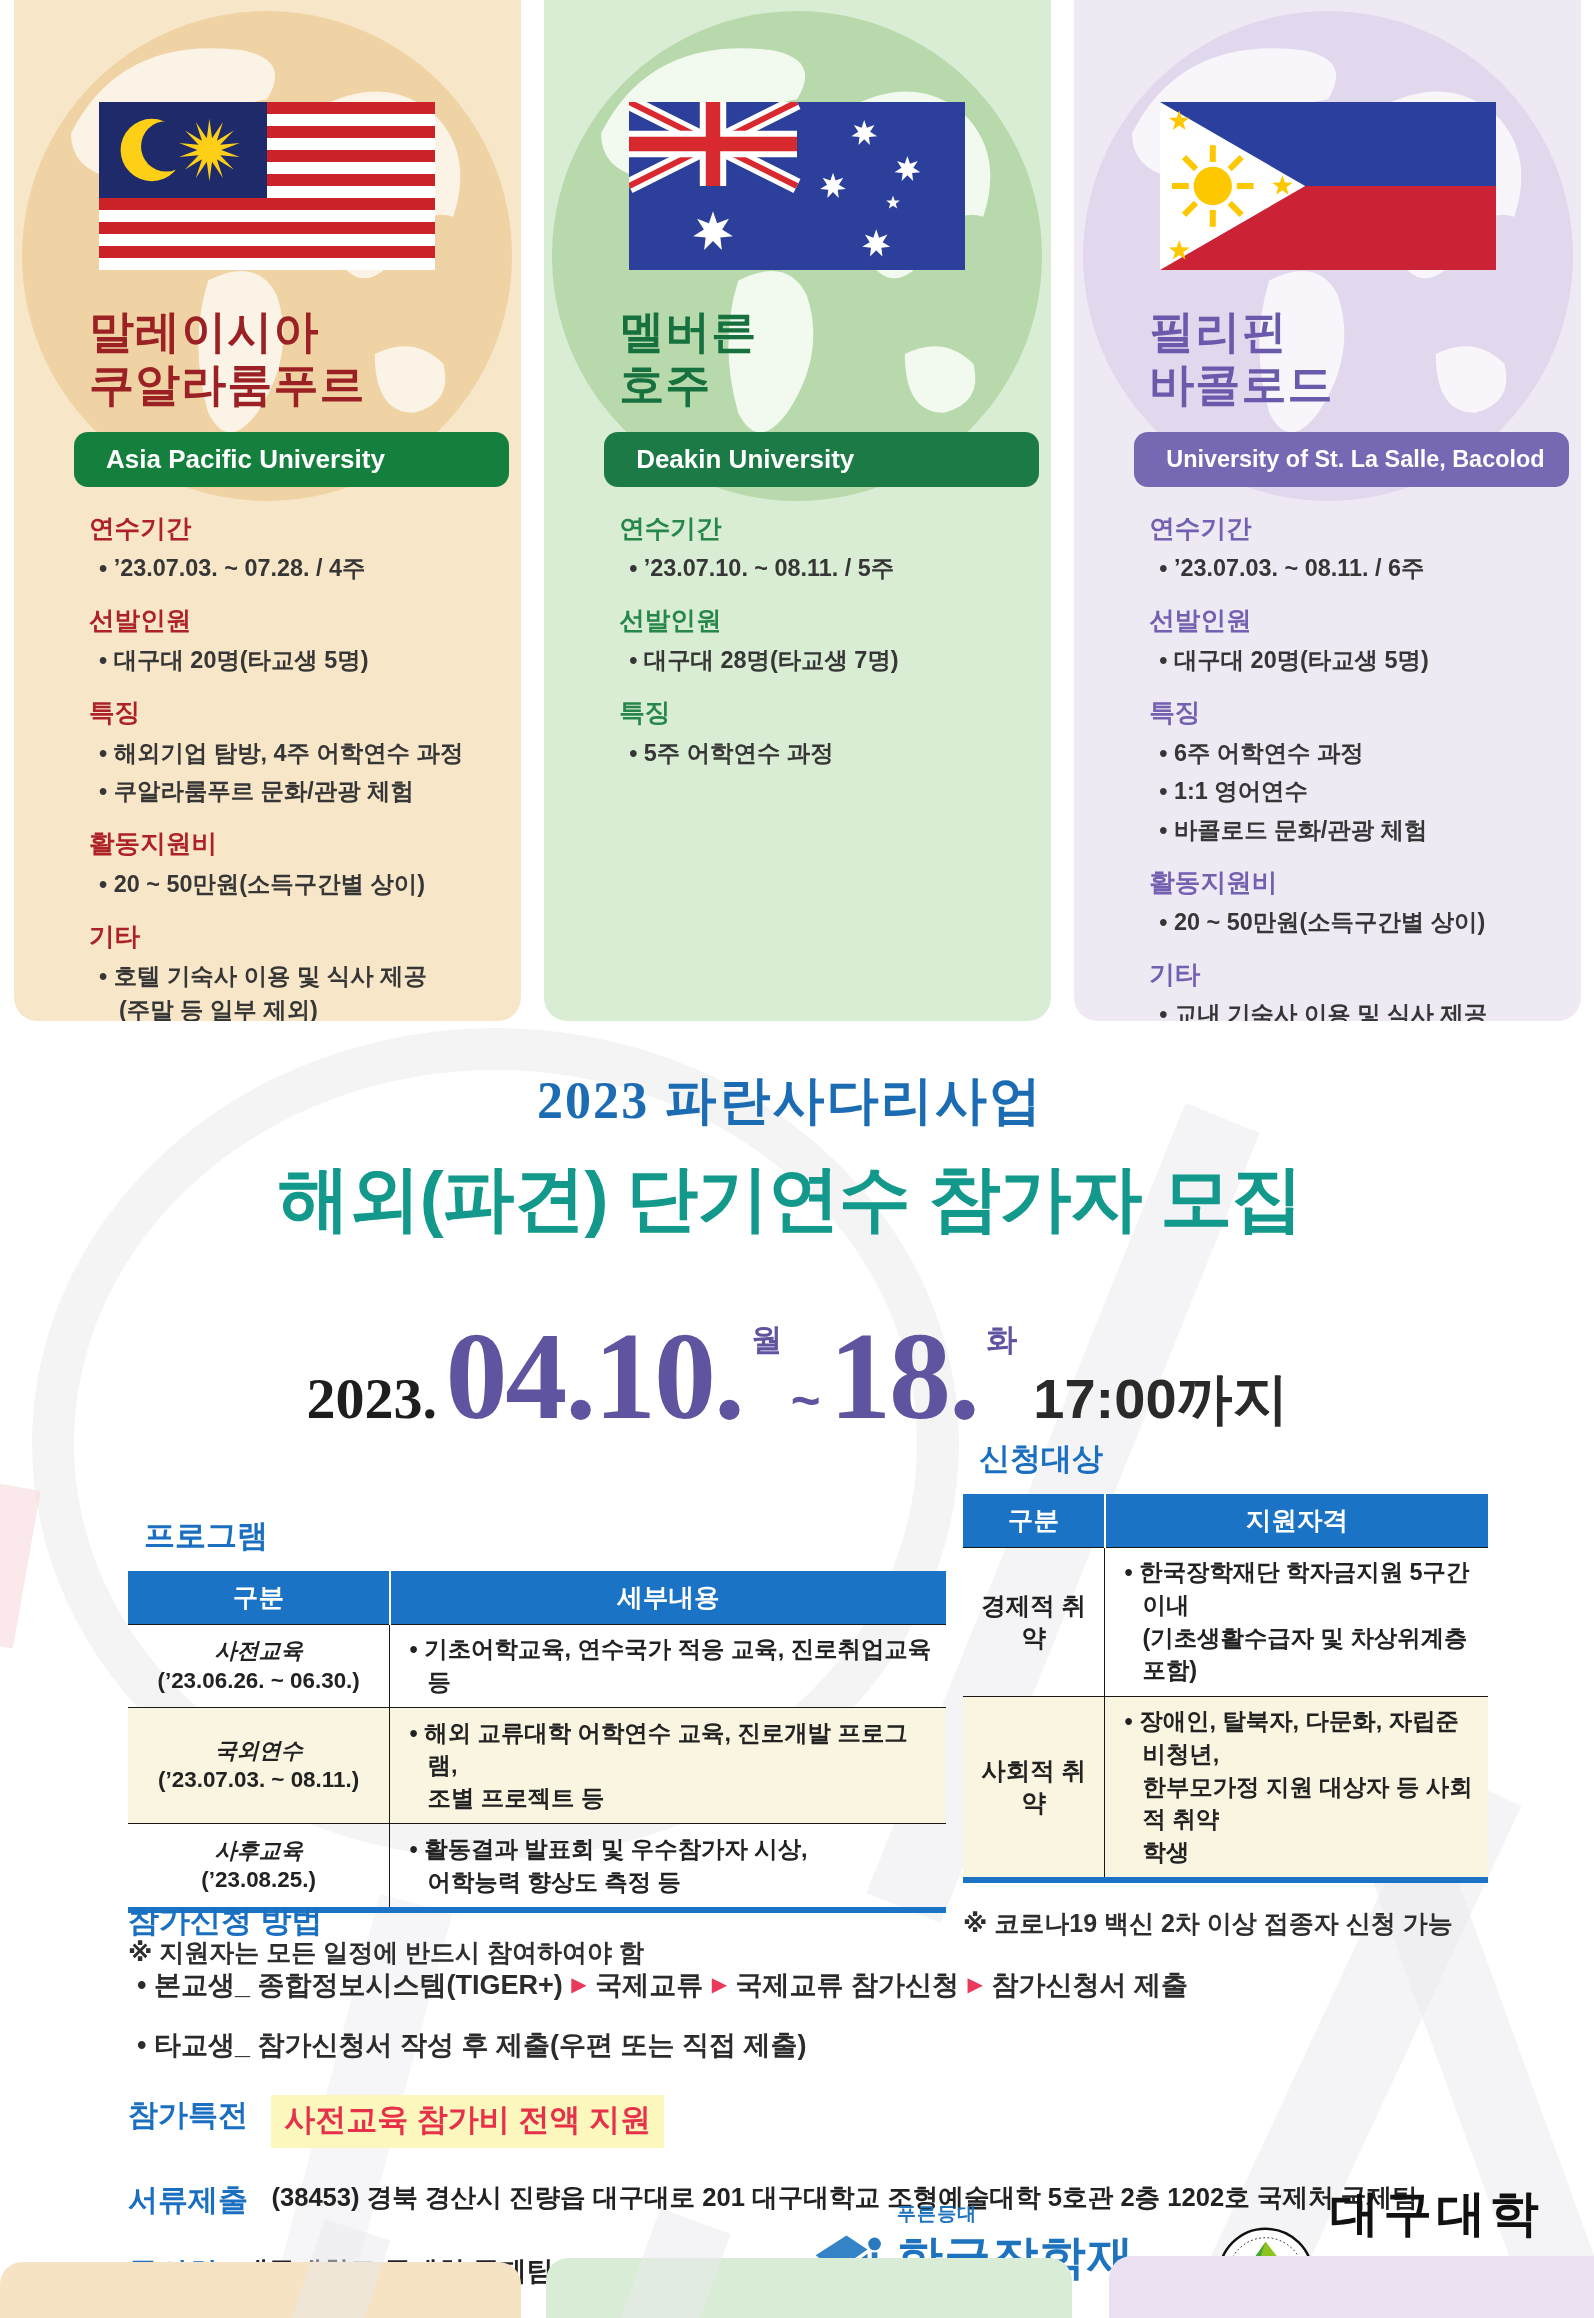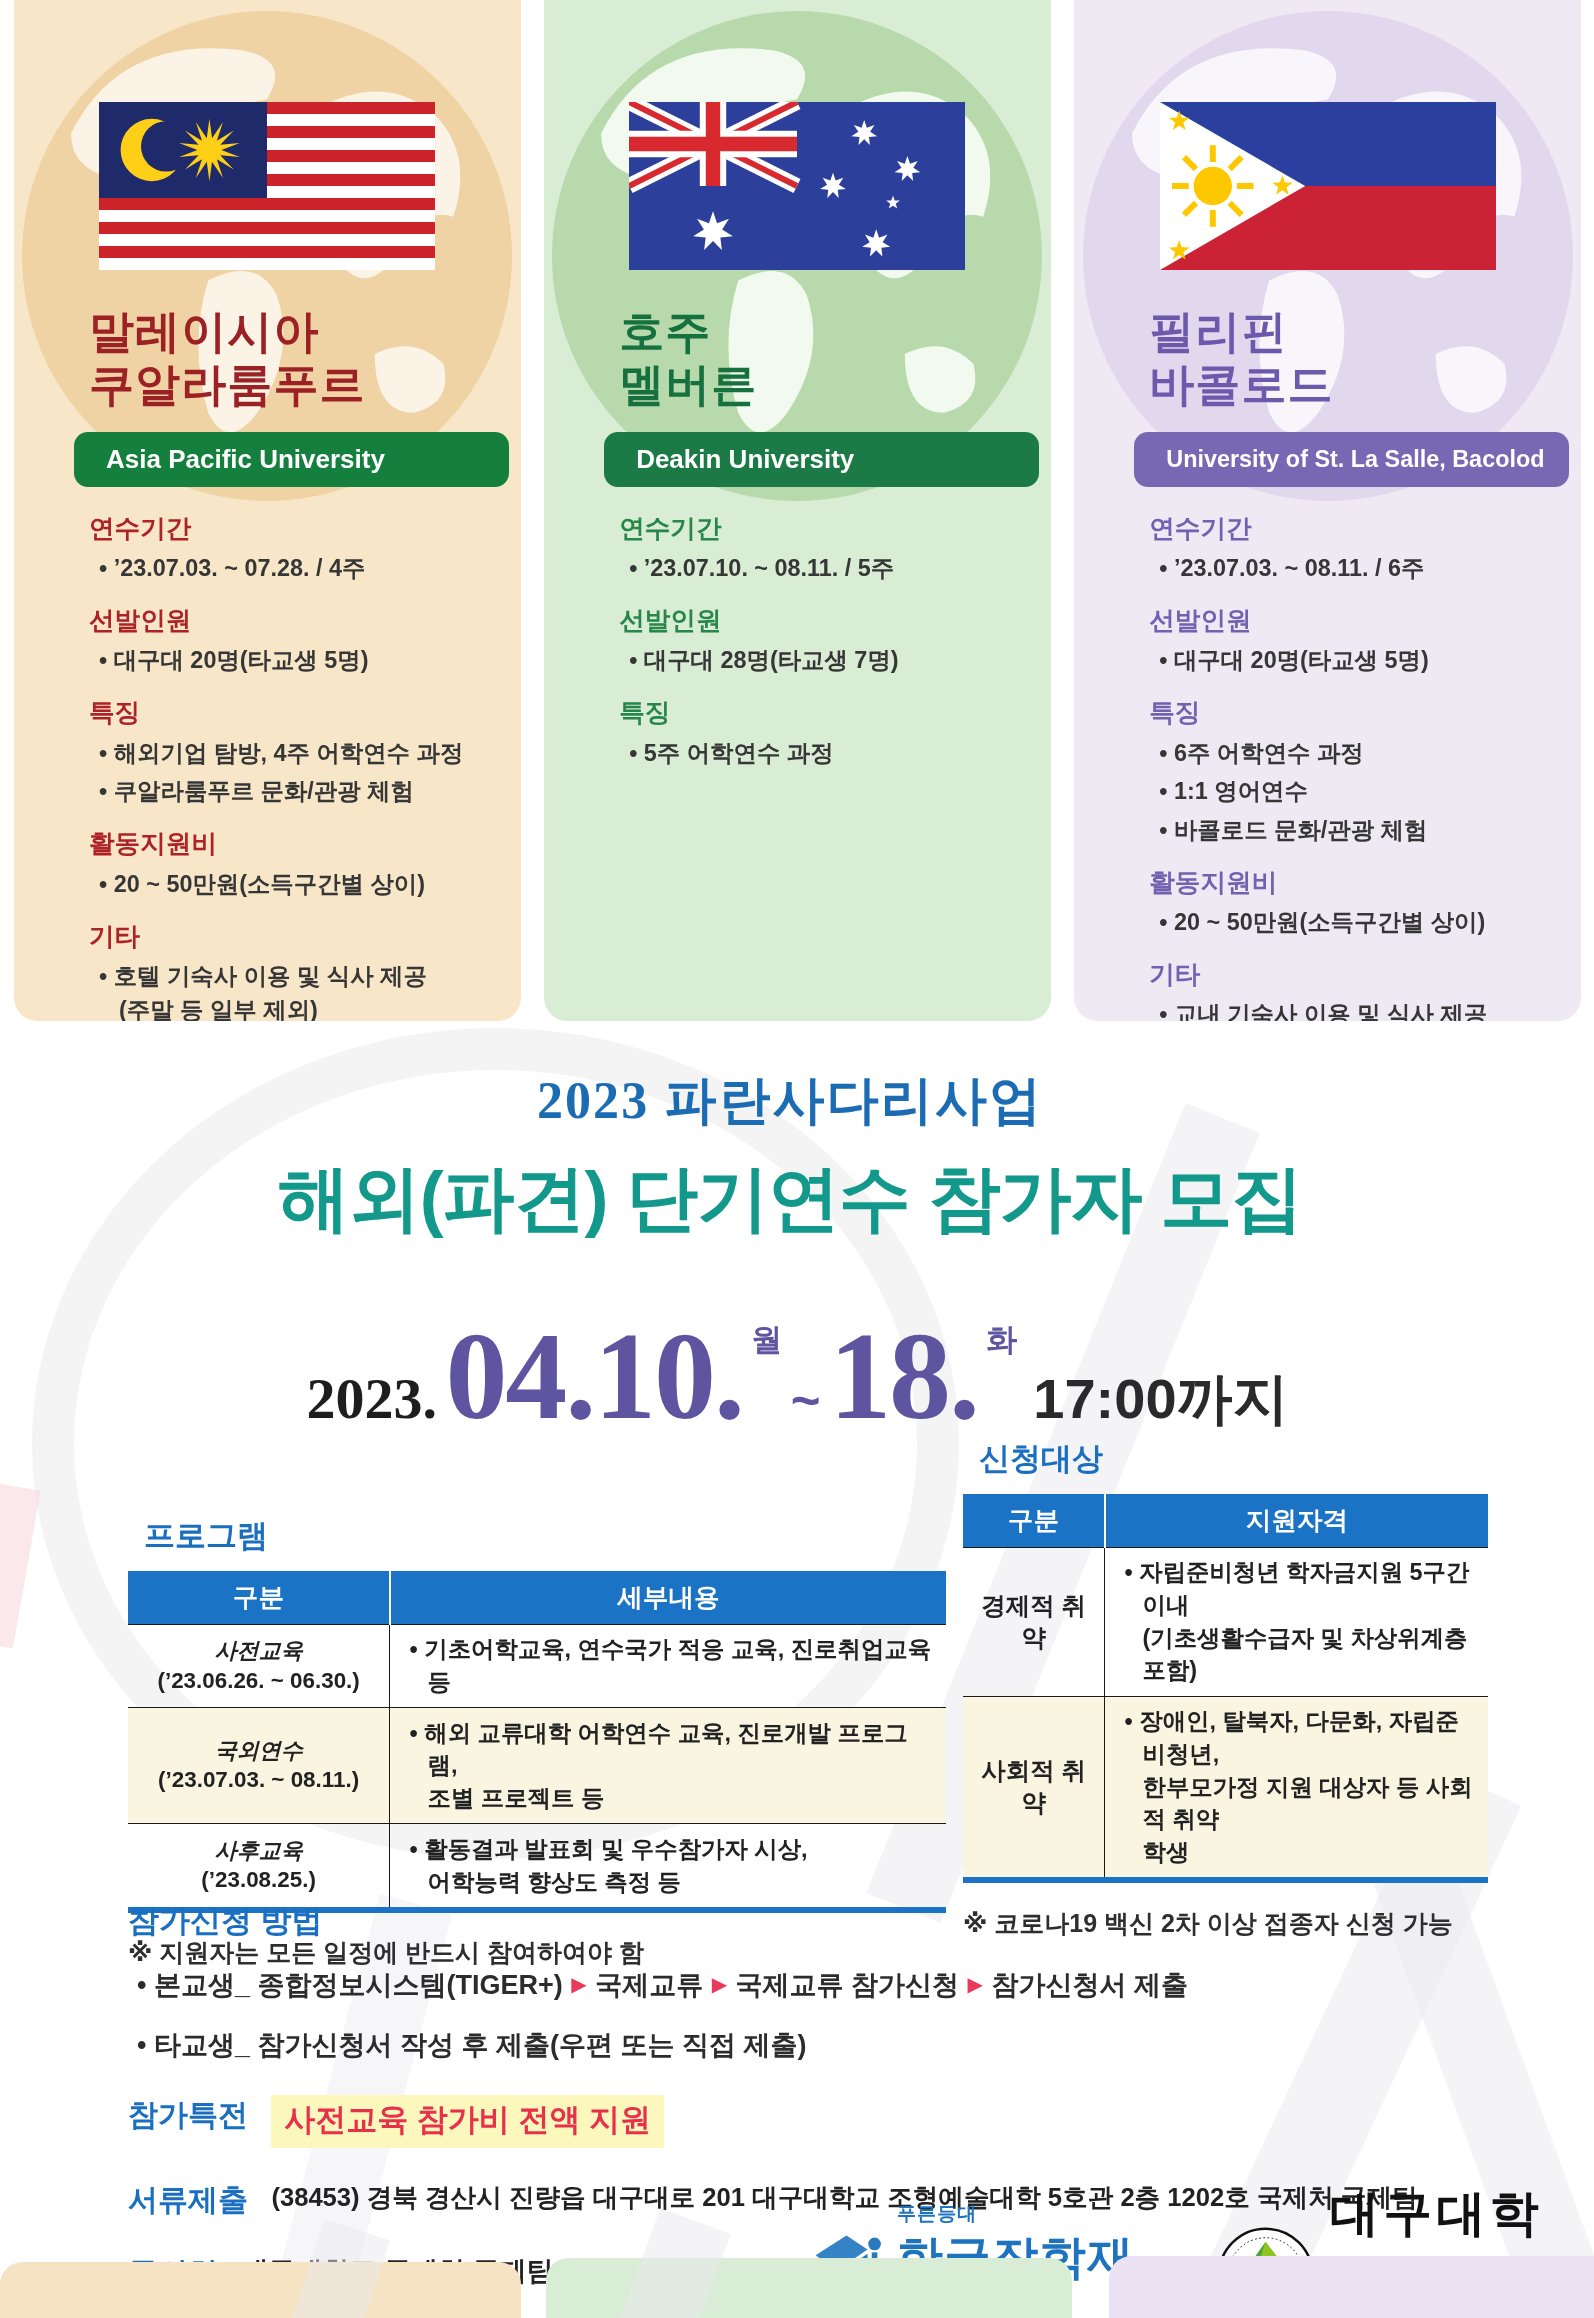--- a/index.html
+++ b/index.html
@@ -228,22 +228,22 @@
           <g fill="#ffffff">
             <use href="#star7" transform="translate(70,108) scale(1.7)"></use>
             <use href="#star7" transform="translate(196,26) scale(1.1)"></use>
             <use href="#star7" transform="translate(170,70) scale(1.1)"></use>
             <use href="#star7" transform="translate(232,56) scale(1.1)"></use>
             <use href="#star7" transform="translate(206,118) scale(1.2)"></use>
             <use href="#star5" transform="translate(220,84) scale(0.6)"></use>
           </g>
         </svg>
         <div class="city">
+          <div>멜버른</div>
           <div>호주</div>
-          <div>멜버른</div>
         </div>
         <div class="uni-bar">Deakin University</div>
         <div class="info">
           <div class="sec">
             <div class="sec-label">연수기간</div>
             <div class="line b">’23.07.10. ~ 08.11. / 5주</div>
           </div>
           <div class="sec">
             <div class="sec-label">선발인원</div>
             <div class="line b">대구대 28명(타교생 7명)</div>
@@ -381,21 +381,21 @@
       <thead>
         <tr>
           <th class="c1">구분</th>
           <th class="c2">지원자격</th>
         </tr>
       </thead>
       <tbody>
         <tr>
           <td class="cat">경제적 취약</td>
           <td>
-            <div class="dline b">자립준비청년 학자금지원 5구간 이내</div>
+            <div class="dline b">한국장학재단 학자금지원 5구간 이내</div>
             <div class="dline">(기초생활수급자 및 차상위계층 포함)</div>
           </td>
         </tr>
         <tr class="alt">
           <td class="cat">사회적 취약</td>
           <td>
             <div class="dline b">장애인, 탈북자, 다문화, 자립준비청년,</div>
             <div class="dline">한부모가정 지원 대상자 등 사회적 취약</div>
             <div class="dline">학생</div>
           </td>

